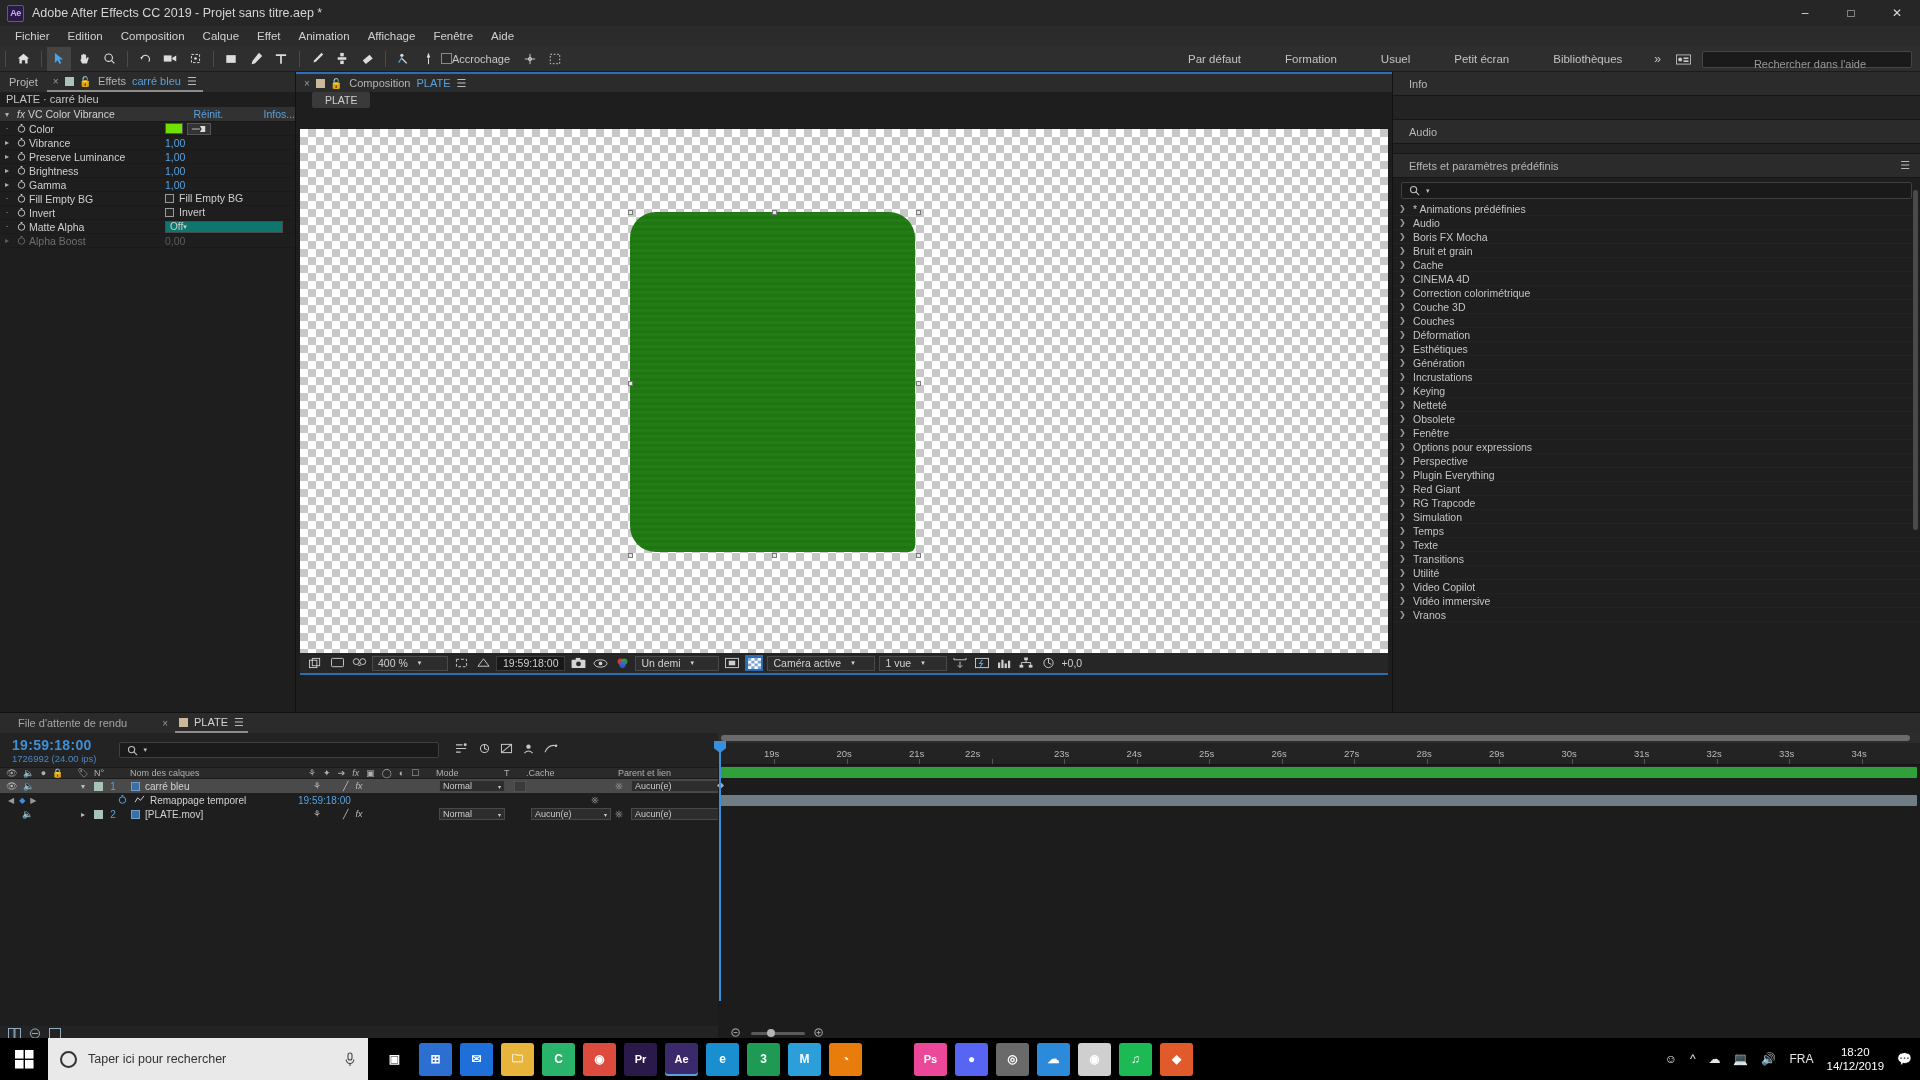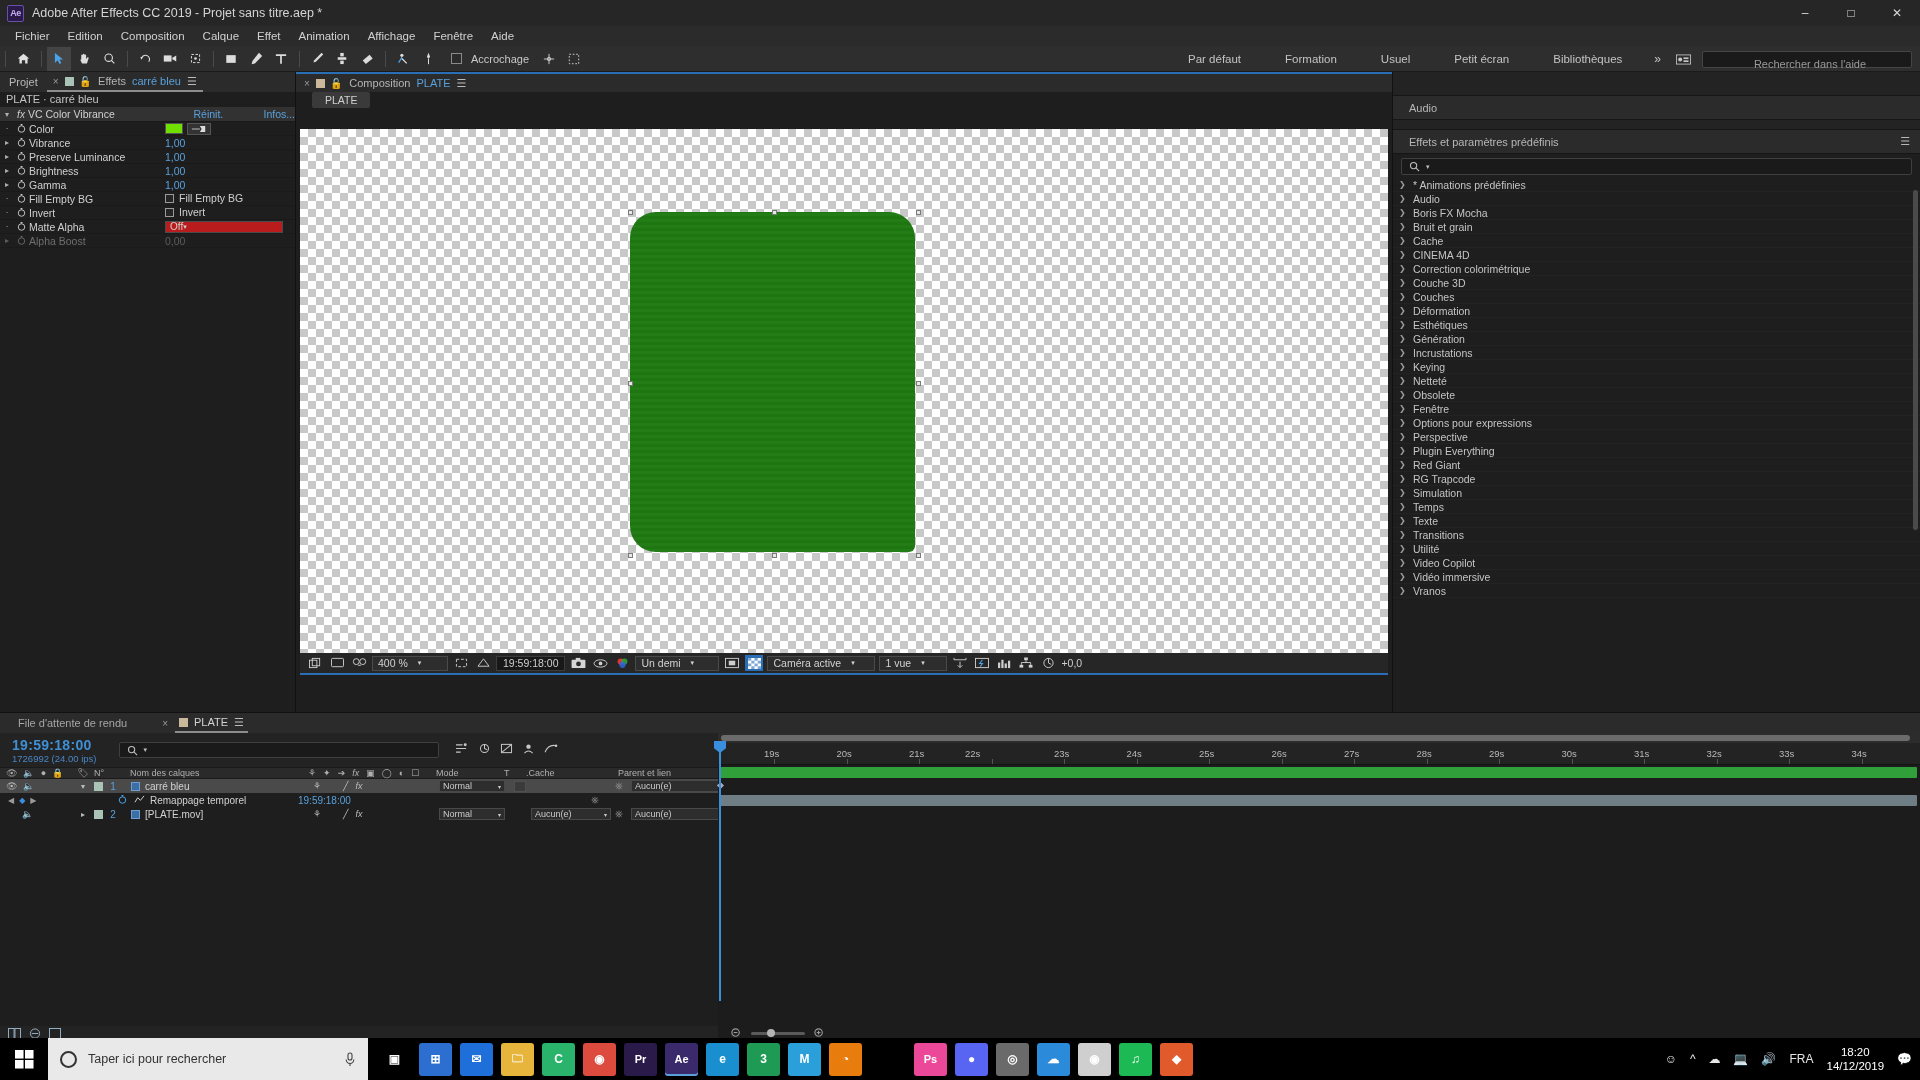--- a/index.html
+++ b/index.html
@@ -44,21 +44,21 @@
     background:#2e2e2e; border-bottom:1px solid #1b1b1b;
     display:flex; align-items:center;
   }
   .tool {
     width:24px; height:24px; display:flex; align-items:center; justify-content:center;
     color:#d5d5d5; font-size:12px; margin-right:1px;
   }
   .tool.sel { background:#444; }
   .tool svg { display:block; }
   .tb-sep { width:1px; height:16px; background:#4a4a4a; margin:0 5px; }
-  .snap-box { display:flex; align-items:center; margin-left:10px; gap:9px; }
+  .snap-box { display:flex; align-items:center; gap:0; }
   .chk {
     width:11px; height:11px; border:1px solid #8a8a8a; background:#2b2b2b; display:inline-block;
   }
   .snap-label { color:#c8c8c8; font-size:11px; }
   .ws-tabs { position:absolute; right:0; top:0; height:26px; display:flex; align-items:center; }
   .ws-tab { color:#c3c3c3; font-size:11.5px; padding:0 22px; line-height:26px; }
   .chev2 { color:#c3c3c3; font-size:12px; padding:0 10px; }
   .help-search {
     width:210px; height:17px; background:#1a1a1a; border:1px solid #454545;
     border-radius:2px; margin-right:8px; margin-left:6px;
@@ -99,21 +99,21 @@
   .ec-reset { color:#5aa0dc; font-size:10.5px; width:70px; }
   .ec-infos { color:#5aa0dc; font-size:10.5px; }
   .swatch { width:18px; height:11px; background:#6fe000; border:1px solid #555; display:inline-block; }
   .eyedrop {
     width:24px; height:12px; background:#333; border:1px solid #555;
     display:inline-flex; align-items:center; justify-content:center; margin-left:4px;
   }
   .ec-chk { display:inline-flex; align-items:center; gap:5px; }
   .ec-chk .box { width:9px; height:9px; border:1px solid #9a9a9a; background:#252525; }
   .ec-select {
-    width:118px; height:12px; background:#b91c1c; border:1px solid #4a4a4a;
+    width:118px; height:12px; background:#0f766e; border:1px solid #4a4a4a;
     color:#cfcfcf; font-size:10px; display:flex; align-items:center;
     padding:0 4px; 
   }
 
   
   #comp-panel { left:296px; top:72px; width:1096px; height:640px; background:#1e1e1e; }
   .comp-tabbar {
     height:20px; background:#2b2b2b; display:flex; align-items:center; gap:6px;
     padding-left:8px; border-top:2px solid #2a6fb5;
   }
@@ -720,20 +720,23 @@
         <svg width="13" height="12" viewBox="0 0 14 13">
             <circle cx="7" cy="6.5" r="5" fill="none" stroke="#cfcfcf"></circle>
             <path d="M7 1.5 V6.5 L10 8" stroke="#cfcfcf" fill="none"></path>
           </svg>
       </span>
       <span class="cb-plus">+0,0</span>
     </div>
   </div>
 
   <div class="panel" id="right-col">
+    <div class="rp-header">
+      <span>Info</span>
+    </div>
     <div style="height:24px;background:#232323;border-bottom:1px solid #161616;"></div>
     <div class="rp-header">
       <span>Audio</span>
     </div>
     <div style="height:10px;background:#232323;border-bottom:1px solid #161616;"></div>
 
     <div class="rp-header">
       <span>Effets et paramètres prédéfinis</span>
       <span style="font-size:11px;">☰</span>
     </div>

